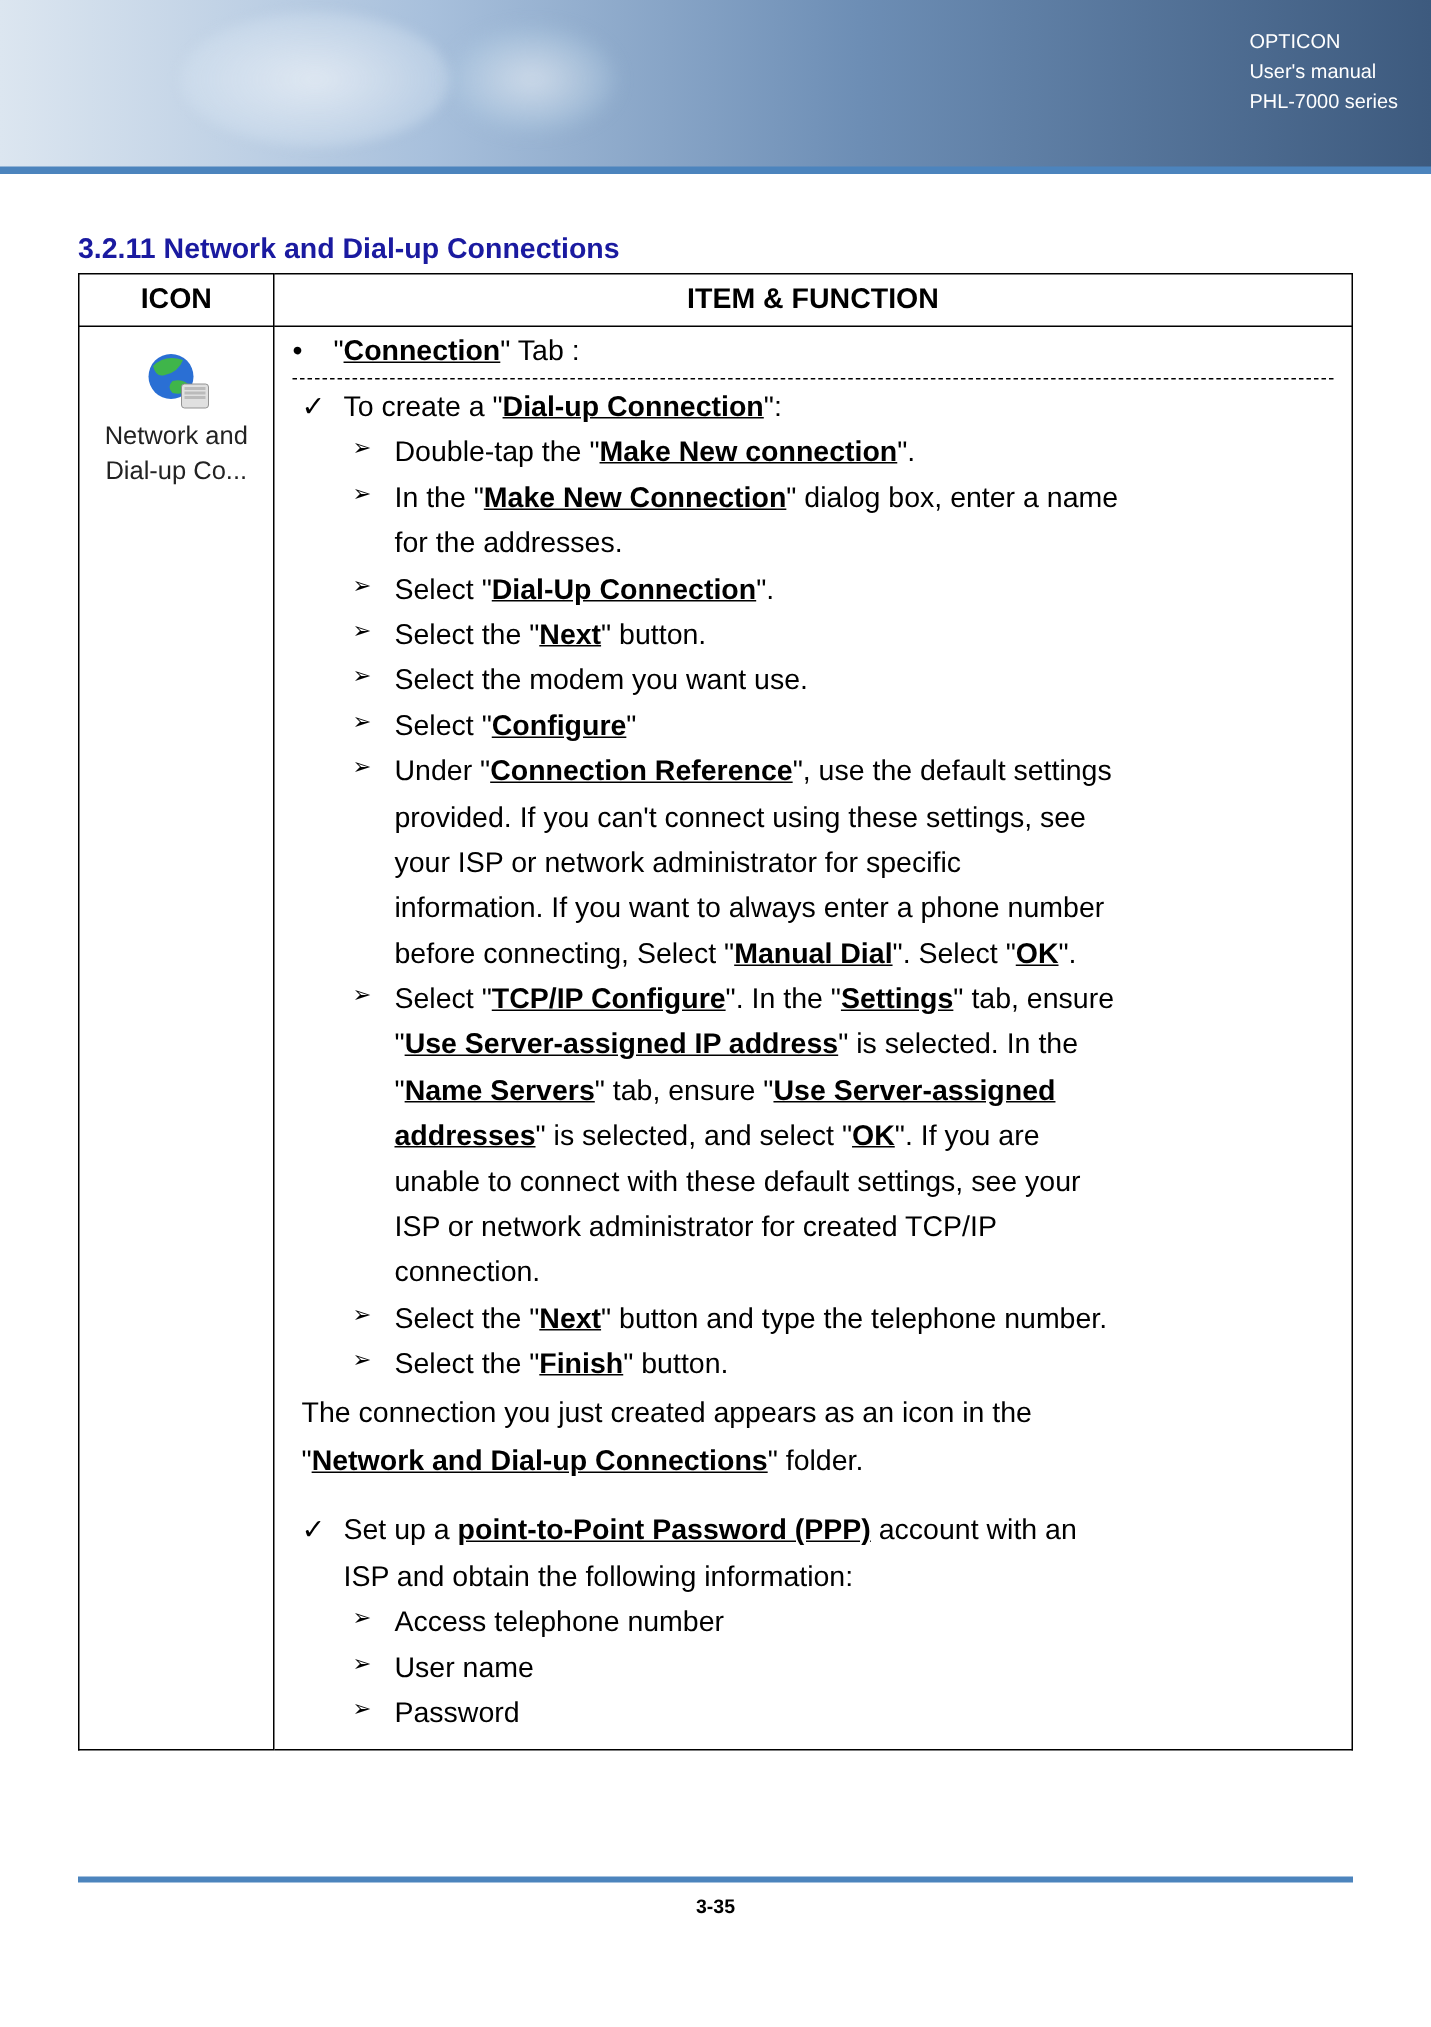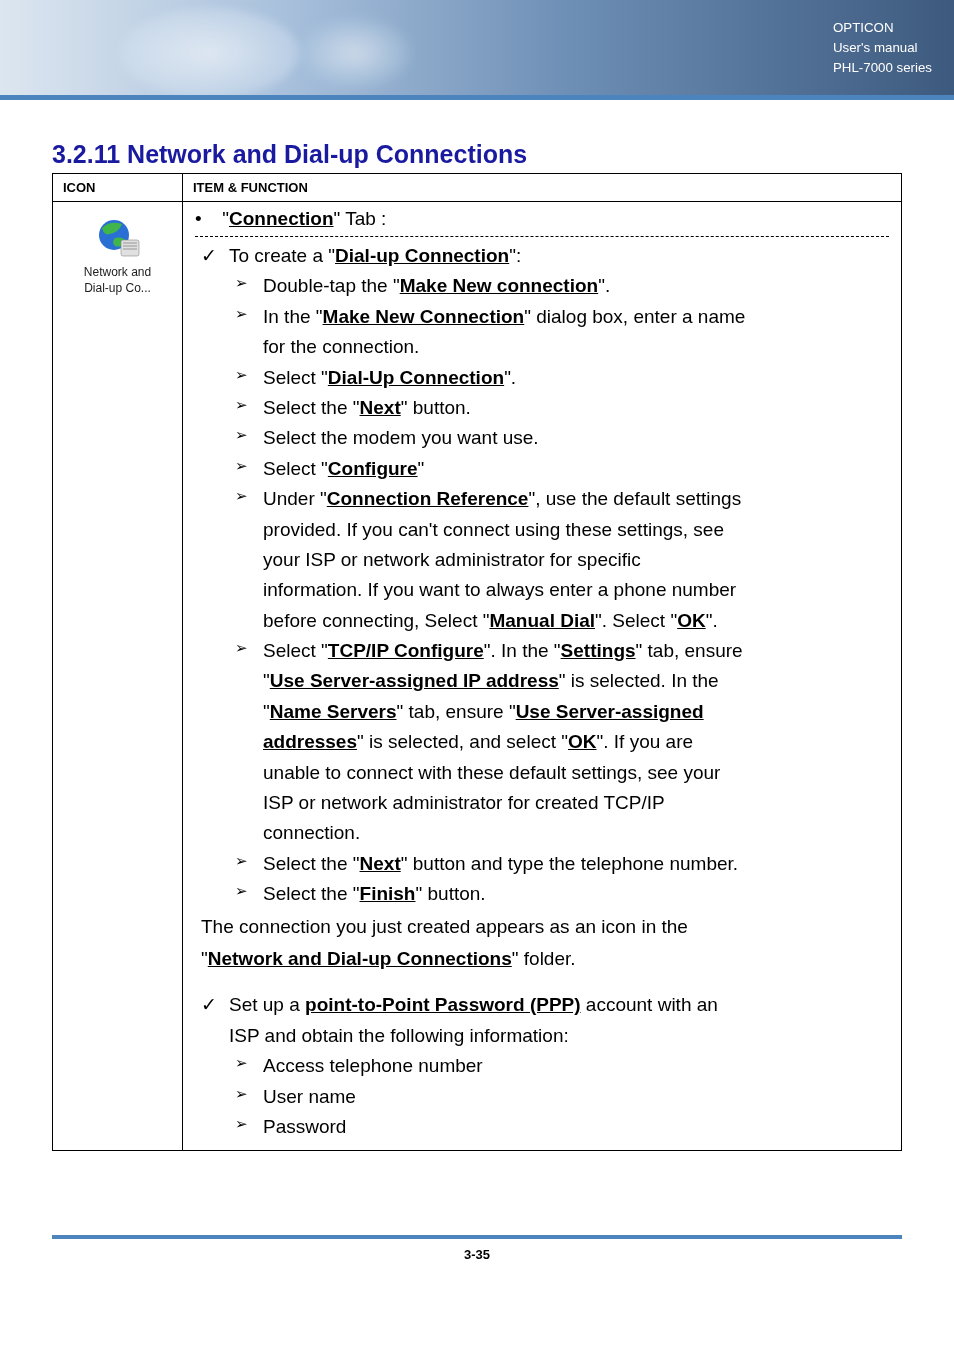--- a/index.html
+++ b/index.html
@@ -5,21 +5,21 @@
   * { box-sizing: border-box; margin: 0; padding: 0; }
   body {
     font-family: Arial, sans-serif;
     background: #ffffff;
     width: 954px;
     margin: 0 auto;
     position: relative;
   }
   .header-banner {
     position: relative;
-    height: 100px;
+    height: 116px;
     background: linear-gradient(90deg, #dce6f0 0%, #a8c0dc 30%, #6d8eb5 60%, #3d5a7e 100%);
     overflow: hidden;
   }
   .header-blob {
     position: absolute;
     left: 120px;
     top: 8px;
     width: 180px;
     height: 90px;
     background: radial-gradient(ellipse at 50% 50%, rgba(255,255,255,0.55) 0%, rgba(210,225,240,0.4) 70%);
@@ -53,33 +53,33 @@
     right: 0;
     height: 5px;
     background: #4c84bd;
   }
   .content {
     padding: 40px 52px 20px 52px;
   }
   .section-title {
     color: #1a1aa0;
     font-weight: bold;
-    font-size: 25px;
+    font-size: 19px;
     margin-bottom: 4px;
   }
   table.main {
     width: 100%;
     border-collapse: collapse;
     border: 1.5px solid #000;
   }
   table.main th {
     border: 1.5px solid #000;
-    font-size: 13px;
+    font-size: 19px;
     font-weight: bold;
-    text-align: left;
+    text-align: center;
     padding: 6px 10px;
     background: #fff;
   }
   table.main td.icon-cell {
     border-right: 1.5px solid #000;
     border-top: 1.5px solid #000;
     vertical-align: top;
     padding: 10px 2px;
     width: 130px;
     text-align: center;
@@ -112,21 +112,21 @@
   .lvl2 { padding-left: 38px; }
   .lvl2 .arrow { display:inline-block; width: 28px; vertical-align: top; font-size: 15px; }
   .lvl2-wrap { display:flex; }
   .cont { padding-left: 66px; }
   .para { padding-left: 4px; margin-top: 2px; }
   .icon-globe {
     width: 46px; height: 44px;
     margin: 4px auto 4px auto;
     display: block;
   }
-  .icon-labels { line-height: 1.35; font-size: 12px; color:#222; }
+  .icon-labels { line-height: 1.35; font-size: 17px; color:#222; }
   .footer-bar {
     margin-top: 84px;
     border-top: 4px solid #4c84bd;
     padding-top: 8px;
     text-align: center;
     font-weight: bold;
     font-size: 13px;
     color: #000;
   }
   b, strong { font-weight: bold; text-decoration: underline; }
@@ -186,21 +186,21 @@
 
           <div class="lvl2 lvl2-wrap">
                 <span class="arrow">➢</span>
                 <span><span>Double-tap the "</span><strong>Make New connection</strong><span>".</span></span>
               </div>
 
           <div class="lvl2 lvl2-wrap">
                 <span class="arrow">➢</span>
                 <span><span>In the "</span><strong>Make New Connection</strong><span>" dialog box, enter a name</span></span>
               </div>
-          <div class="cont">for the connection.</div>
+          <div class="cont">for the addresses.</div>
 
           <div class="lvl2 lvl2-wrap">
                 <span class="arrow">➢</span>
                 <span><span>Select "</span><strong>Dial-Up Connection</strong><span>".</span></span>
               </div>
 
           <div class="lvl2 lvl2-wrap">
                 <span class="arrow">➢</span>
                 <span><span>Select the "</span><strong>Next</strong><span>" button.</span></span>
               </div>

